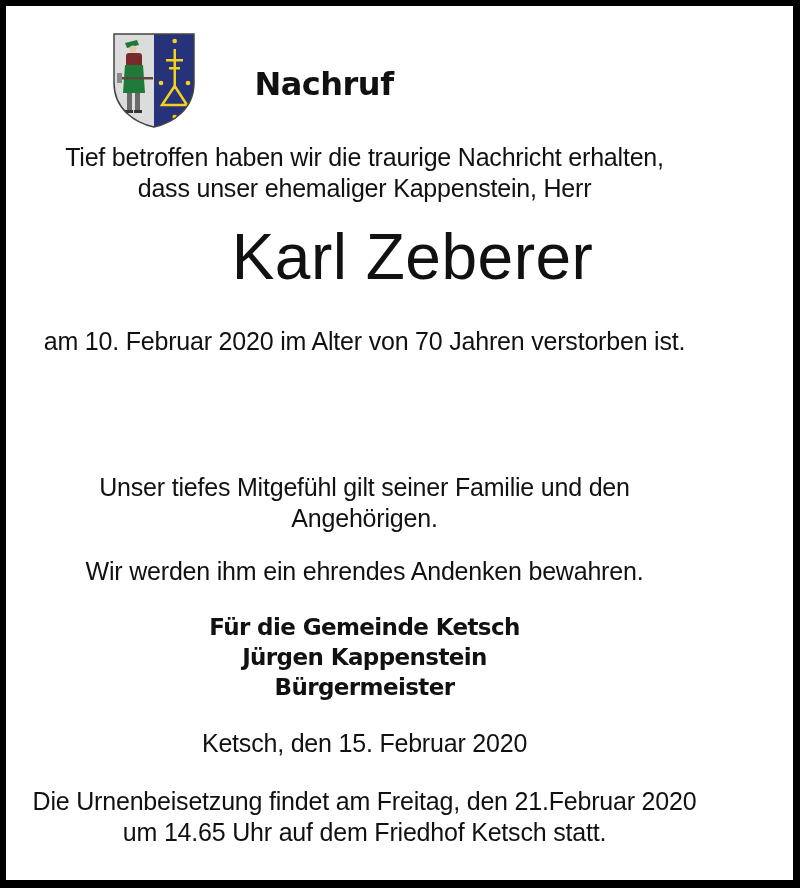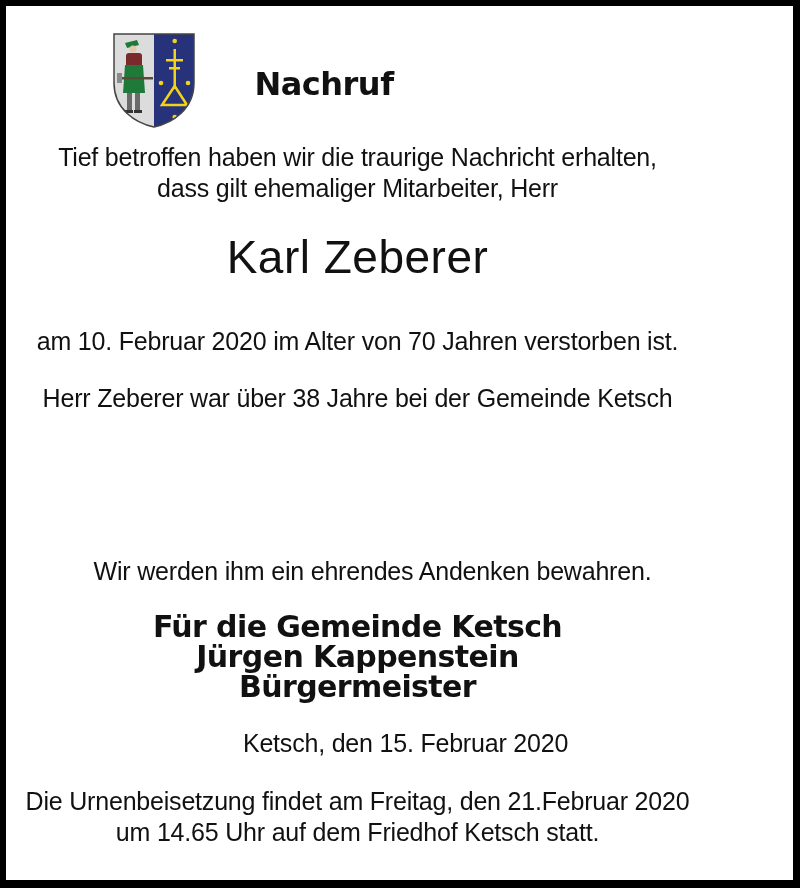--- a/index.html
+++ b/index.html
@@ -26,21 +26,21 @@
     }
     .crest {
       position: absolute;
       left: 111px;
       top: 31px;
       width: 86px;
       height: 98px;
     }
     .text {
       position: absolute;
-      left: 0;
+      left: 7px;
       width: 715px;
       text-align: center;
       color: #111;
       font-family: "DejaVu Sans", "Liberation Sans", sans-serif;
       white-space: nowrap;
     }
     .title {
       top: 64px;
       left: 0;
       width: 648px;
@@ -51,44 +51,45 @@
     }
     .intro {
       top: 142px;
       font-size: 25px;
       line-height: 31px;
       font-family: "Liberation Sans", sans-serif;
       letter-spacing: -0.2px;
     }
     .name {
       top: 222px;
-      font-size: 46px;
+      font-size: 64px;
       line-height: 70px;
       font-family: "Liberation Sans", sans-serif;
       letter-spacing: 0.5px;
+      margin-left: 48px;
     }
     .body-p {
       font-size: 25px;
       line-height: 31px;
       font-family: "Liberation Sans", sans-serif;
       letter-spacing: -0.2px;
     }
     .p1 { top: 326px; }
     .p2 { top: 383px; }
     .p3 { top: 472px; }
-    .p4 { top: 556px; padding-left: 15px; }
+    .p4 { top: 556px; }
     .sig {
       top: 612px;
-      font-size: 30px;
+      font-size: 23px;
       line-height: 30px;
       font-weight: bold;
       font-family: "DejaVu Sans", sans-serif;
       letter-spacing: -0.6px;
     }
-    .place-date { top: 728px; margin-left: 48px; }
+    .place-date { top: 728px; }
     .burial { top: 786px; }
     .line { display: block; }
   </style>
 </head>
 <body>
 
 <div class="frame"></div>
 
 <svg class="crest" viewBox="0 0 86 98">
   <defs>
@@ -129,34 +130,35 @@
       <circle cx="63.7" cy="86" r="2.3" stroke="none"></circle>
     </g>
   </g>
   <path d="M3,3 H83 V52 C83,78 62,92 43,96 C24,92 3,78 3,52 Z" fill="none" stroke="#444" stroke-width="1.5"></path>
 </svg>
 
 <div class="text title">Nachruf</div>
 
 <div class="text intro">
   <span class="line">Tief betroffen haben wir die traurige Nachricht erhalten,</span>
-  <span class="line">dass gilt ehemaliger Mitarbeiter, Herr</span>
+  <span class="line">dass unser ehemaliger Kappenstein, Herr</span>
 </div>
 
 <div class="text name">Karl Zeberer</div>
 
 <div class="text body-p p1">
   <span class="line">am 10. Februar 2020 im Alter von 70 Jahren verstorben ist.</span>
 </div>
 
 <div class="text body-p p2">
-  <span class="line">Herr Zeberer war über 38 Jahre bei der Gemeinde Ketsch</span>
 </div>
 
 <div class="text body-p p3">
+  <span class="line">Unser tiefes Mitgefühl gilt seiner Familie und den</span>
+  <span class="line">Angehörigen.</span>
 </div>
 
 <div class="text body-p p4">
   <span class="line">Wir werden ihm ein ehrendes Andenken bewahren.</span>
 </div>
 
 <div class="text sig">
   <span class="line">Für die Gemeinde Ketsch</span>
   <span class="line">Jürgen Kappenstein</span>
   <span class="line">Bürgermeister</span>

